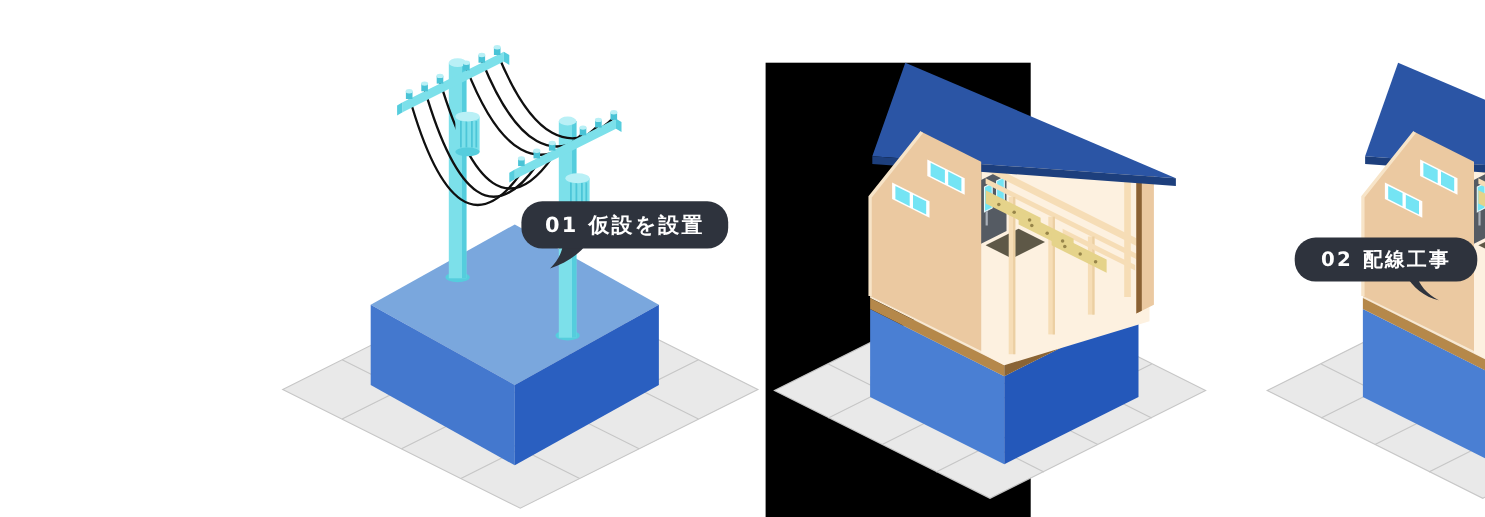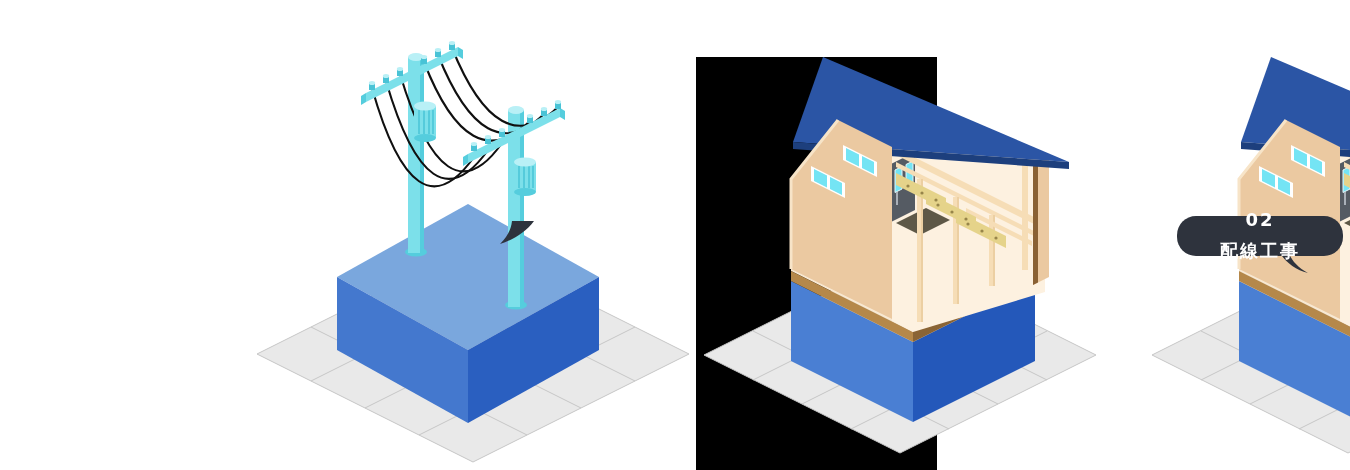--- a/index.html
+++ b/index.html
@@ -24,21 +24,21 @@
   .black-panel{position:absolute;left:696px;top:57px;width:241px;height:413px;background:var(--panel-black);}
   .scene{position:absolute;}
   .scene svg{display:block;}
   #pole-scene{left:245px;top:0;}
   #house-mid{left:700px;top:40px;}
   #house-right{left:1148px;top:40px;}
   .bubble{position:absolute;display:flex;align-items:center;justify-content:center;gap:9px;
     background:var(--bubble-bg);color:var(--bubble-text);border-radius:19px;
     font-weight:700;letter-spacing:2px;z-index:40;}
   #bubble-1{left:474px;top:183px;width:188px;height:43px;font-size:19px;}
-  #bubble-2{left:1177px;top:216px;width:166px;height:40px;font-size:18px;flex-direction:column;}
+  #bubble-2{left:1177px;top:216px;width:166px;height:40px;font-size:18px;}
   .bubble-tail{position:absolute;z-index:39;}
   #tail-1{left:500px;top:221px;}
   #tail-2{left:1278px;top:250px;}
   
   .tile{fill:var(--tile-fill);stroke:var(--tile-line);stroke-width:1;}
   .tileline{stroke:var(--tile-line);stroke-width:1;fill:none;}
   .cubetop{fill:var(--cube-top);} .cubeleft{fill:var(--cube-left);} .cuberight{fill:var(--cube-right);}
   .cyan{fill:var(--pole-cyan);} .cyand{fill:var(--pole-cyan-dark);} .cyandeep{fill:var(--pole-cyan-deep);} .cyanl{fill:var(--pole-cyan-light);}
   .wire{stroke:var(--wire-black);stroke-width:2.1;fill:none;stroke-linecap:round;}
   .roof{fill:var(--roof-blue);} .roofedge{fill:var(--roof-edge);}
@@ -242,20 +242,24 @@
         <use href="#house-art"></use>
       </svg>
   </div>
 
   <div class="scene" id="house-right">
     <svg width="400" height="430" viewBox="0 0 400 430">
         <use href="#house-art"></use>
       </svg>
   </div>
 
+  <div class="bubble" id="bubble-1">
+    <span>01</span>
+    <span>仮設を設置</span>
+  </div>
   <svg class="bubble-tail" id="tail-1" width="44" height="26" viewBox="0 0 44 26">
     <path class="tailfill" d="M12,0 C11,9 7,16 0,23 C13,19 26,11 34,0 Z"></path>
   </svg>
 
   <div class="bubble" id="bubble-2">
     <span>02</span>
     <span>配線工事</span>
   </div>
   <svg class="bubble-tail" id="tail-2" width="46" height="26" viewBox="0 0 46 26">
     <path class="tailfill" d="M10,0 C12,9 19,17 30,23 C17,20 6,11 0,0 Z"></path>

